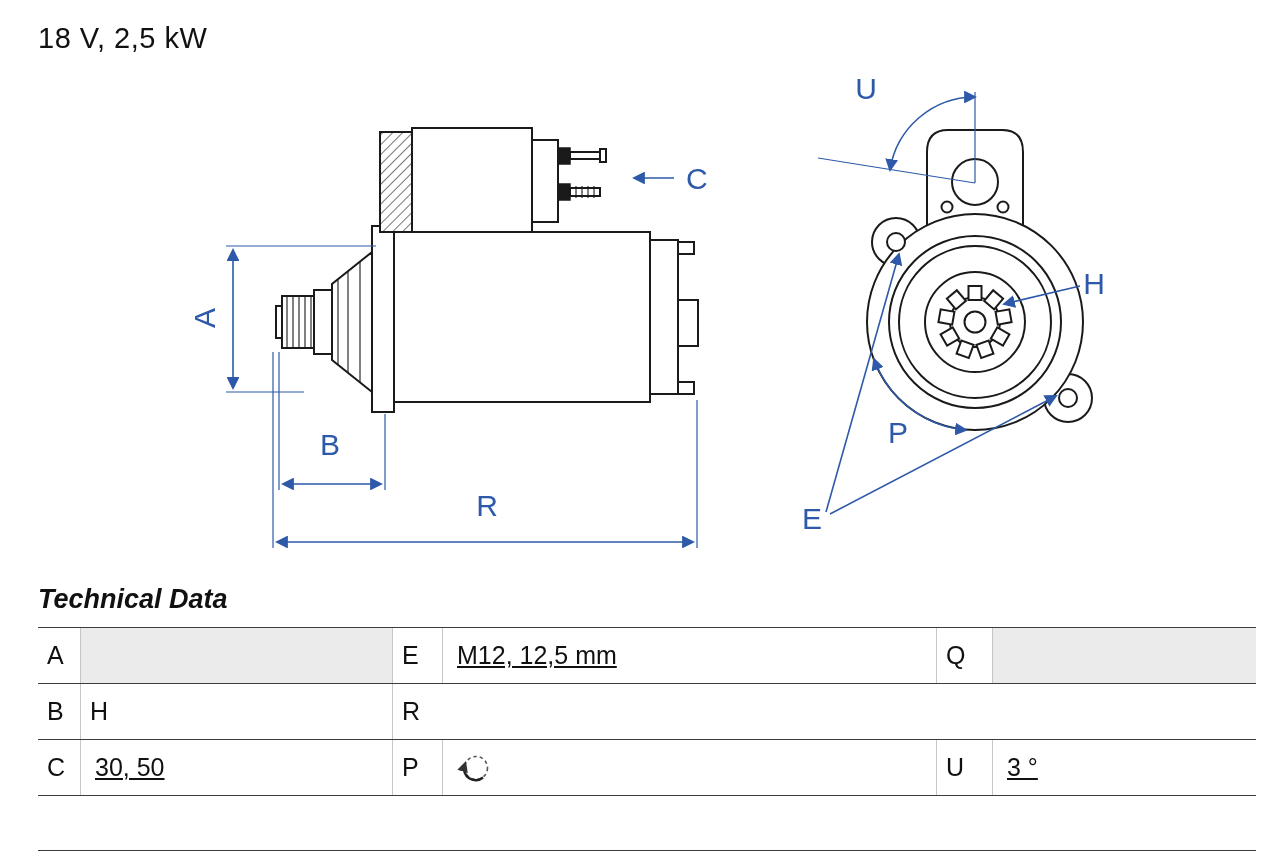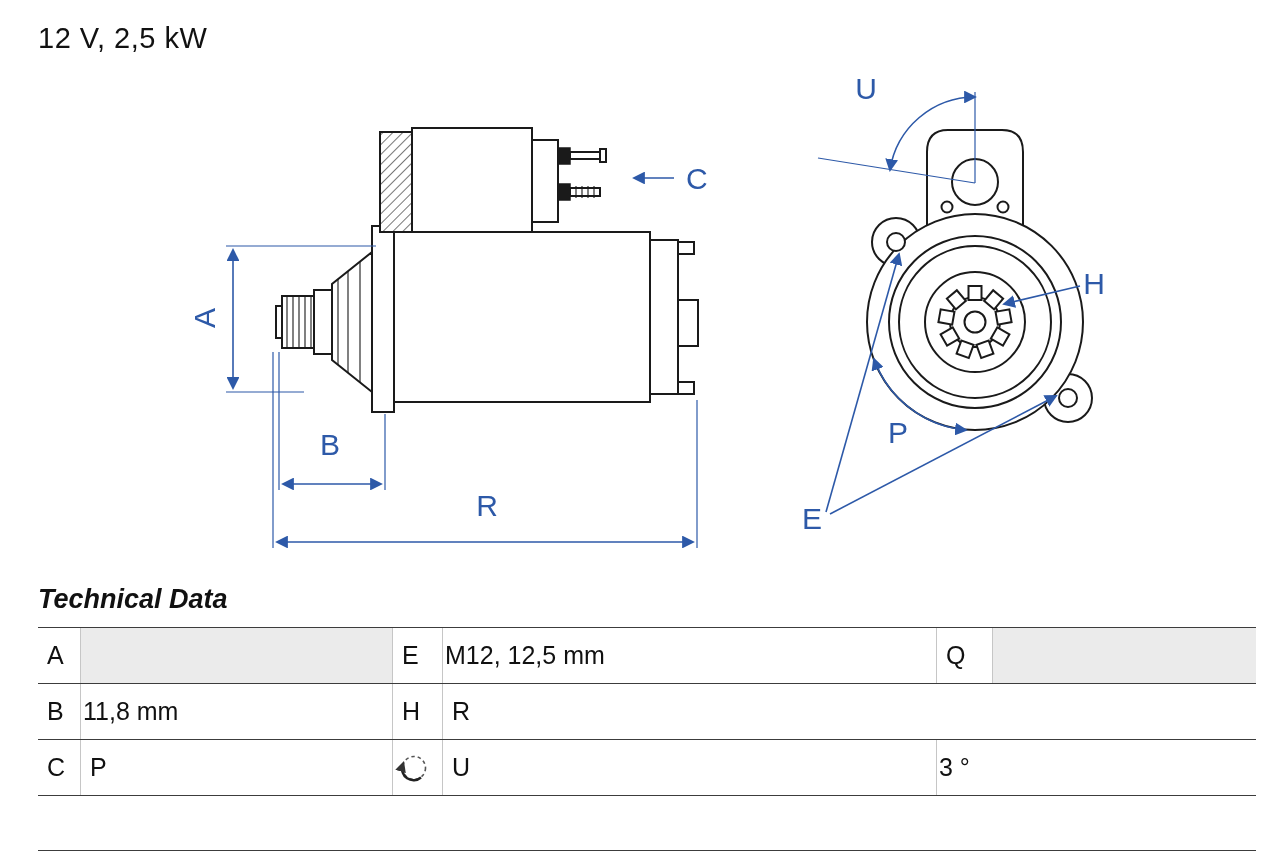--- a/index.html
+++ b/index.html
@@ -25,31 +25,31 @@
   
   .tech{position:absolute;left:38px;right:24px;top:584px;}
   .tech h2{margin:0 0 12px 0;font-size:27px;font-weight:700;color:#111;font-style:italic;}
   .tbl{border-top:1.5px solid #3c3c3c;}
   .row{
     display:grid;
     grid-template-columns:42px 312px 50px 494px 56px 1fr;
     height:55px;border-bottom:1.5px solid #3c3c3c;
   }
   .cell{display:flex;align-items:center;font-size:25px;padding-left:9px;background:#fff;}
-  .cell.value{padding-left:2px;}
+  .cell.value{padding-left:14px;text-decoration:underline;}
   .row .cell + .cell{border-left:1px solid #c6c6c6;}
   .cell.gray{background:#ebebeb;}
   .rot-icon{display:inline-flex;}
   .rot-icon svg{display:block;}
   .bottom-rule{position:absolute;left:38px;right:24px;bottom:2px;border-top:1.5px solid #3c3c3c;height:0;}
 </style>
 </head>
 <body>
 
-<div class="title">12 V, 2,5 kW</div>
+<div class="title">18 V, 2,5 kW</div>
 
 <svg class="diagram" width="1280" height="580" viewBox="0 0 1280 580" xmlns="http://www.w3.org/2000/svg">
   <defs>
     <pattern id="hatch" width="7" height="7" patternUnits="userSpaceOnUse" patternTransform="rotate(45)">
       <rect width="7" height="7" fill="#fff"></rect>
       <line x1="0" y1="0" x2="0" y2="7" stroke="#1a1a1a" stroke-width="1.2"></line>
     </pattern>
     <marker id="arr" viewBox="0 0 10 10" refX="8.5" refY="5" markerWidth="8" markerHeight="8" orient="auto-start-reverse">
       <path d="M0 0 L10 5 L0 10 z" class="arrfill"></path>
     </marker>
@@ -167,27 +167,27 @@
       <div class="cell label">A</div>
       <div class="cell value gray"></div>
       <div class="cell label">E</div>
       <div class="cell value">M12, 12,5 mm</div>
       <div class="cell label">Q</div>
       <div class="cell value gray"></div>
     </div>
 
     <div class="row">
       <div class="cell label">B</div>
-      <div class="cell value">11,8 mm</div>
       <div class="cell label">H</div>
       <div class="cell label">R</div>
     </div>
 
     <div class="row">
       <div class="cell label">C</div>
+      <div class="cell value">30, 50</div>
       <div class="cell label">P</div>
       <div class="cell value">
         <span class="rot-icon">
           <svg width="38" height="34" viewBox="0 0 38 34" xmlns="http://www.w3.org/2000/svg">
             <defs>
               <marker id="arrP" viewBox="0 0 10 10" refX="6" refY="5" markerWidth="4.6" markerHeight="4.6" orient="auto">
                 <path d="M0 0 L10 5 L0 10 z" fill="#333"></path>
               </marker>
             </defs>
             <circle cx="19" cy="17" r="11.5" fill="none" stroke="#555" stroke-width="1.6" stroke-dasharray="3.4 3"></circle>

